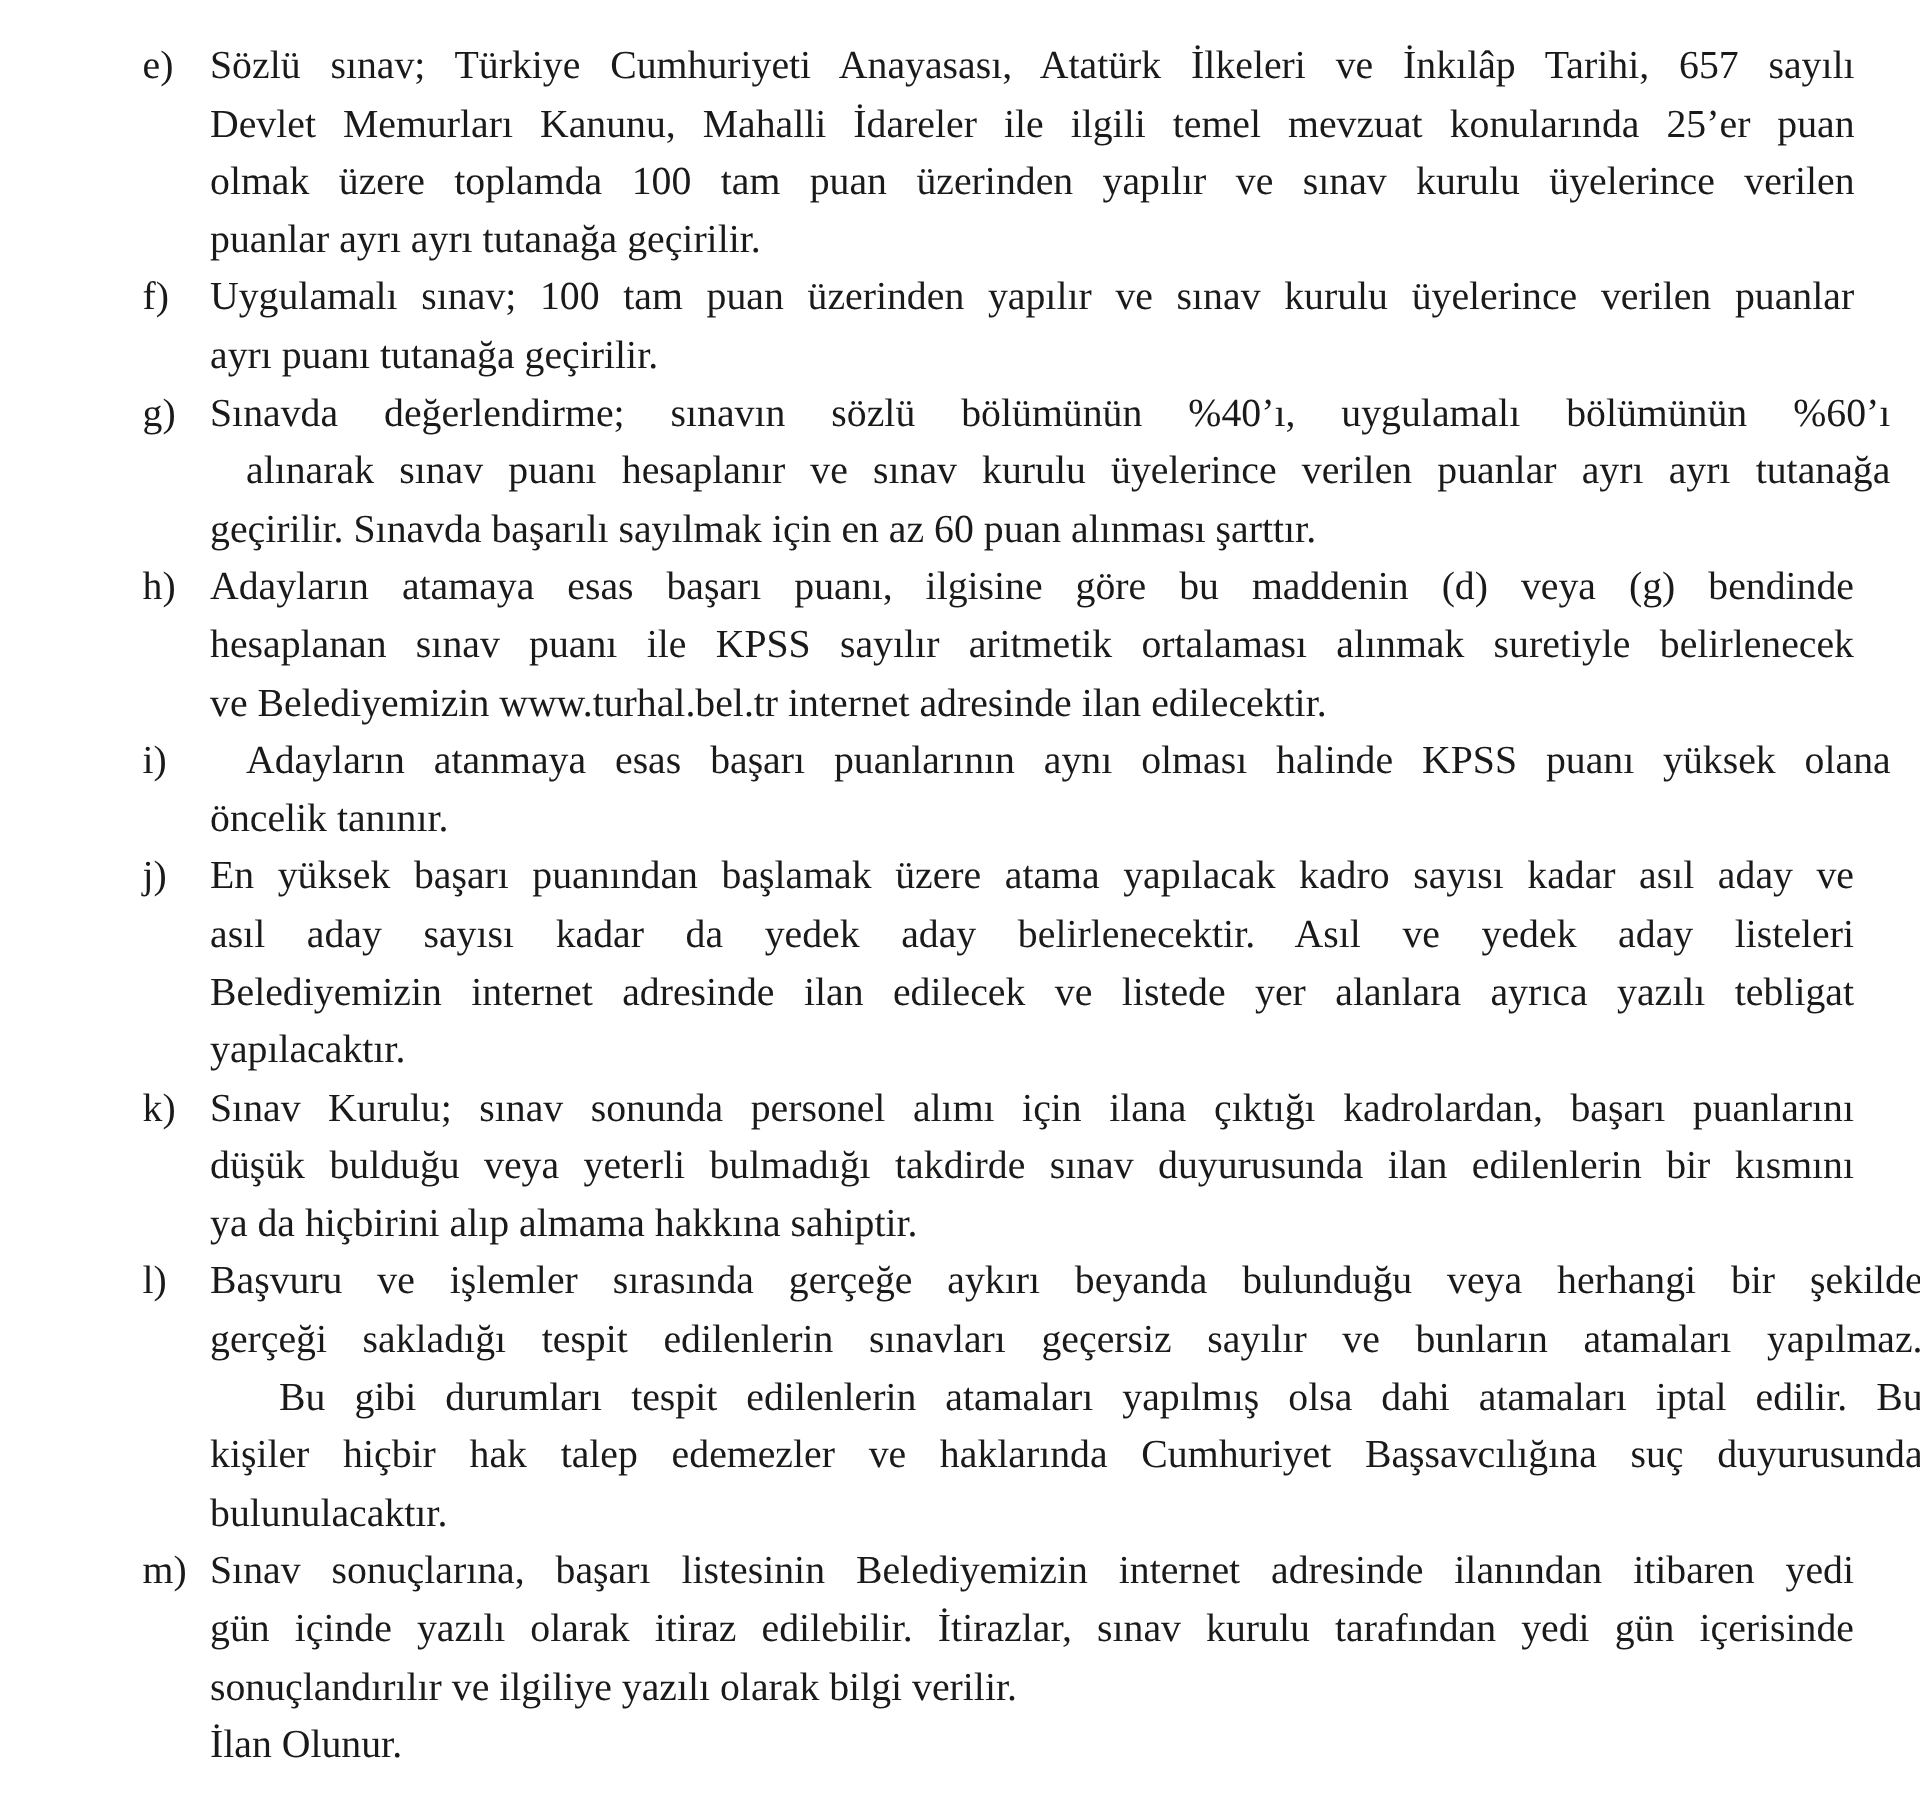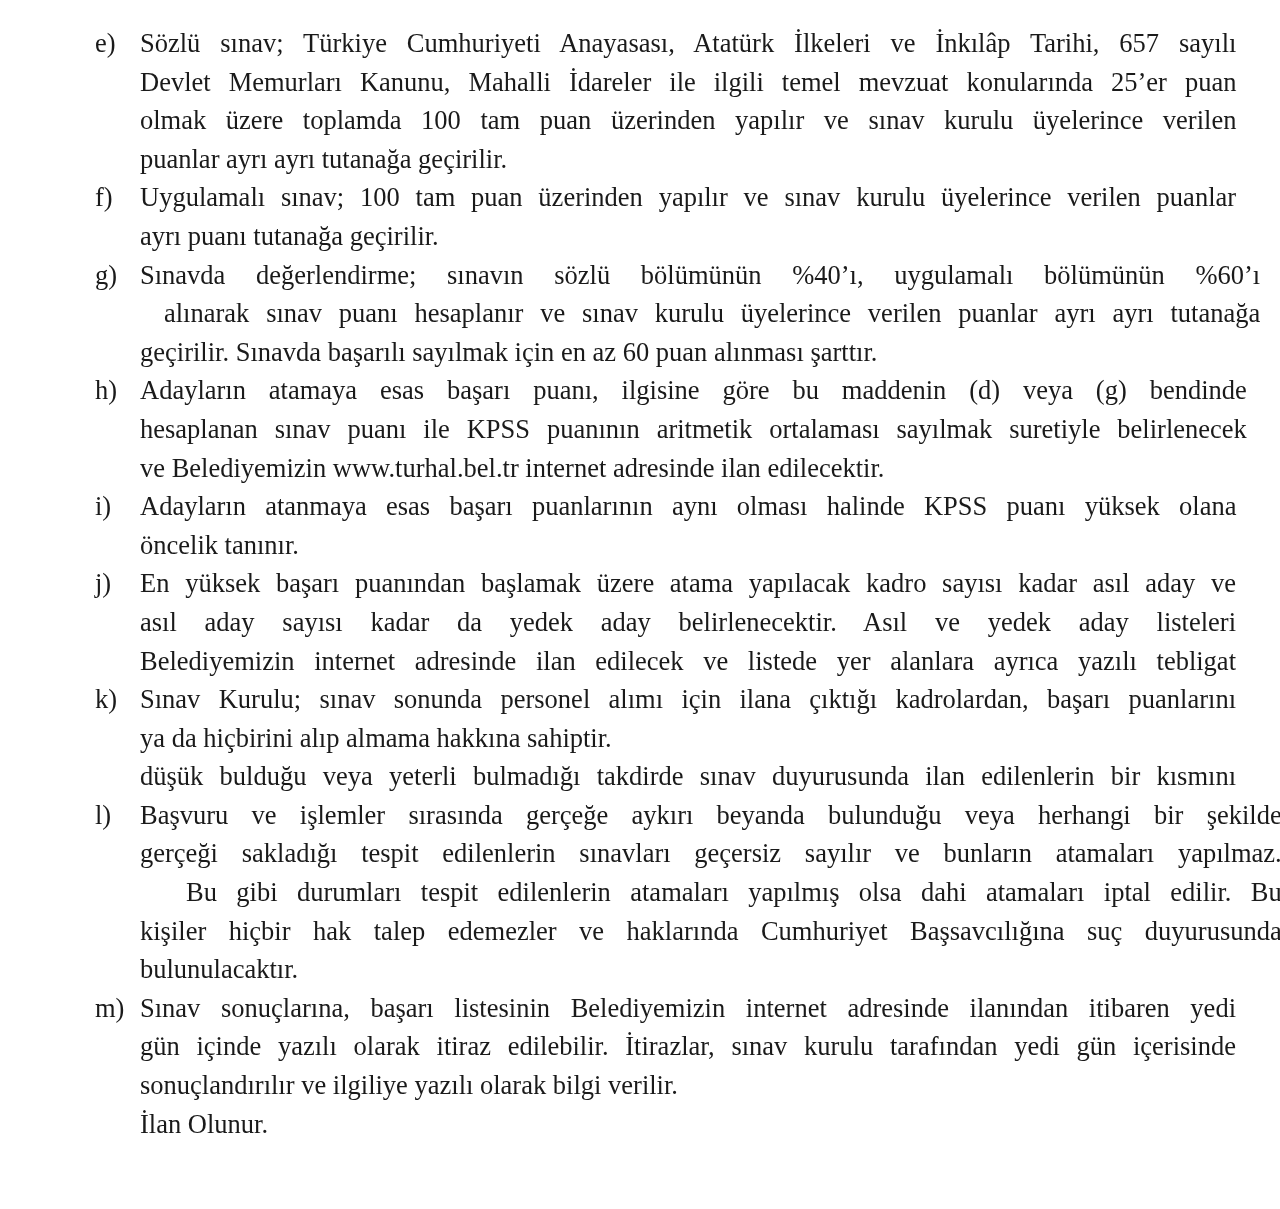--- a/index.html
+++ b/index.html
@@ -42,45 +42,46 @@
         <div class="body">
           <span class="line" style="display: block; word-spacing: 21px;">Sınavda değerlendirme; sınavın sözlü bölümünün %40’ı, uygulamalı bölümünün %60’ı</span>
           <span class="line" style="display: block; word-spacing: 10.1667px; margin-left: 24px;">alınarak sınav puanı hesaplanır ve sınav kurulu üyelerince verilen puanlar ayrı ayrı tutanağa</span>
           <span class="line last">geçirilir. Sınavda başarılı sayılmak için en az 60 puan alınması şarttır.</span>
         </div>
       </div>
       <div class="item">
         <span class="label">h)</span>
         <div class="body">
           <span class="line" style="display: block; word-spacing: 15.3333px;">Adayların atamaya esas başarı puanı, ilgisine göre bu maddenin (d) veya (g) bendinde</span>
-          <span class="line" style="display: block; word-spacing: 10.3px;">hesaplanan sınav puanı ile KPSS puanının aritmetik ortalaması sayılmak suretiyle belirlenecek</span>
+          <span class="line" style="display: block; word-spacing: 10.3px;">hesaplanan sınav puanı ile KPSS sayılır aritmetik ortalaması alınmak suretiyle belirlenecek</span>
           <span class="line last">ve Belediyemizin www.turhal.bel.tr internet adresinde ilan edilecektir.</span>
         </div>
       </div>
       <div class="item">
         <span class="label">i)</span>
         <div class="body">
-          <span class="line" style="display: block; word-spacing: 12.6364px;">Adayların atanmaya esas başarı puanlarının aynı olması halinde KPSS puanı yüksek olana</span>
+          <span class="line" style="display: block; word-spacing: 12.6364px; margin-left: 24px;">Adayların atanmaya esas başarı puanlarının aynı olması halinde KPSS puanı yüksek olana</span>
           <span class="line last">öncelik tanınır.</span>
         </div>
       </div>
       <div class="item">
         <span class="label">j)</span>
         <div class="body">
           <span class="line" style="display: block; word-spacing: 9.07692px;">En yüksek başarı puanından başlamak üzere atama yapılacak kadro sayısı kadar asıl aday ve</span>
           <span class="line" style="display: block; word-spacing: 21.0833px;">asıl aday sayısı kadar da yedek aday belirlenecektir. Asıl ve yedek aday listeleri</span>
           <span class="line" style="display: block; word-spacing: 13px;">Belediyemizin internet adresinde ilan edilecek ve listede yer alanlara ayrıca yazılı tebligat</span>
+          <span class="line last">yapılacaktır.</span>
         </div>
       </div>
       <div class="item">
         <span class="label">k)</span>
         <div class="body">
           <span class="line" style="display: block; word-spacing: 11.7273px;">Sınav Kurulu; sınav sonunda personel alımı için ilana çıktığı kadrolardan, başarı puanlarını</span>
+          <span class="line" style="display: block; word-spacing: 9.63636px;">düşük bulduğu veya yeterli bulmadığı takdirde sınav duyurusunda ilan edilenlerin bir kısmını</span>
           <span class="line last">ya da hiçbirini alıp almama hakkına sahiptir.</span>
-          <span class="line" style="display: block; word-spacing: 9.63636px;">düşük bulduğu veya yeterli bulmadığı takdirde sınav duyurusunda ilan edilenlerin bir kısmını</span>
         </div>
       </div>
       <div class="item">
         <span class="label">l)</span>
         <div class="body">
           <span class="line" style="display: block; word-spacing: 12.4545px;">Başvuru ve işlemler sırasında gerçeğe aykırı beyanda bulunduğu veya herhangi bir şekilde</span>
           <span class="line" style="display: block; word-spacing: 12.5px;">gerçeği sakladığı tespit edilenlerin sınavları geçersiz sayılır ve bunların atamaları yapılmaz.</span>
           <span class="line" style="display: block; word-spacing: 12.75px; margin-left: 46px;">Bu gibi durumları tespit edilenlerin atamaları yapılmış olsa dahi atamaları iptal edilir. Bu</span>
           <span class="line" style="display: block; word-spacing: 11.3px;">kişiler hiçbir hak talep edemezler ve haklarında Cumhuriyet Başsavcılığına suç duyurusunda</span>
           <span class="line last">bulunulacaktır.</span>

